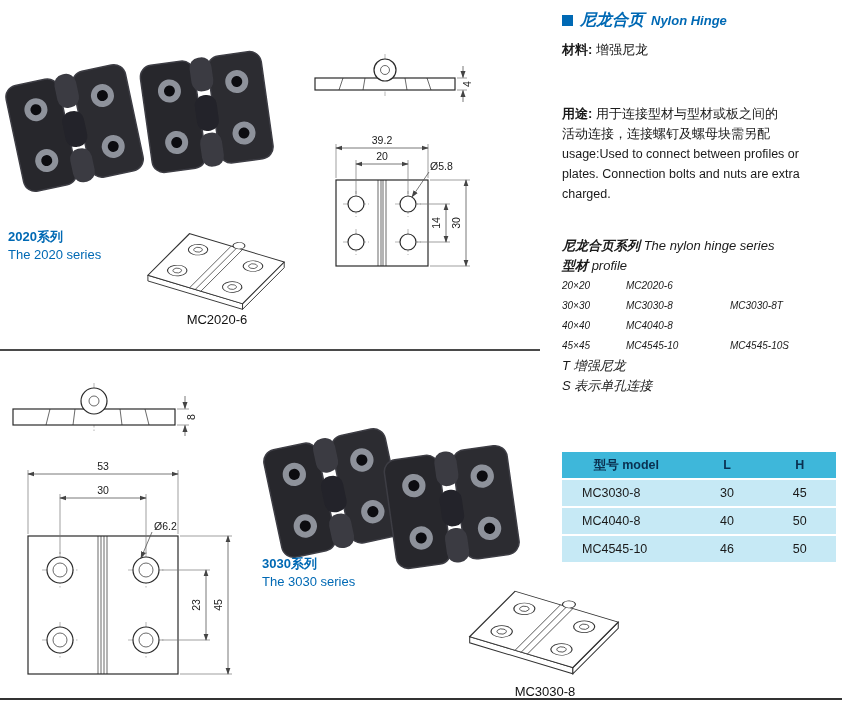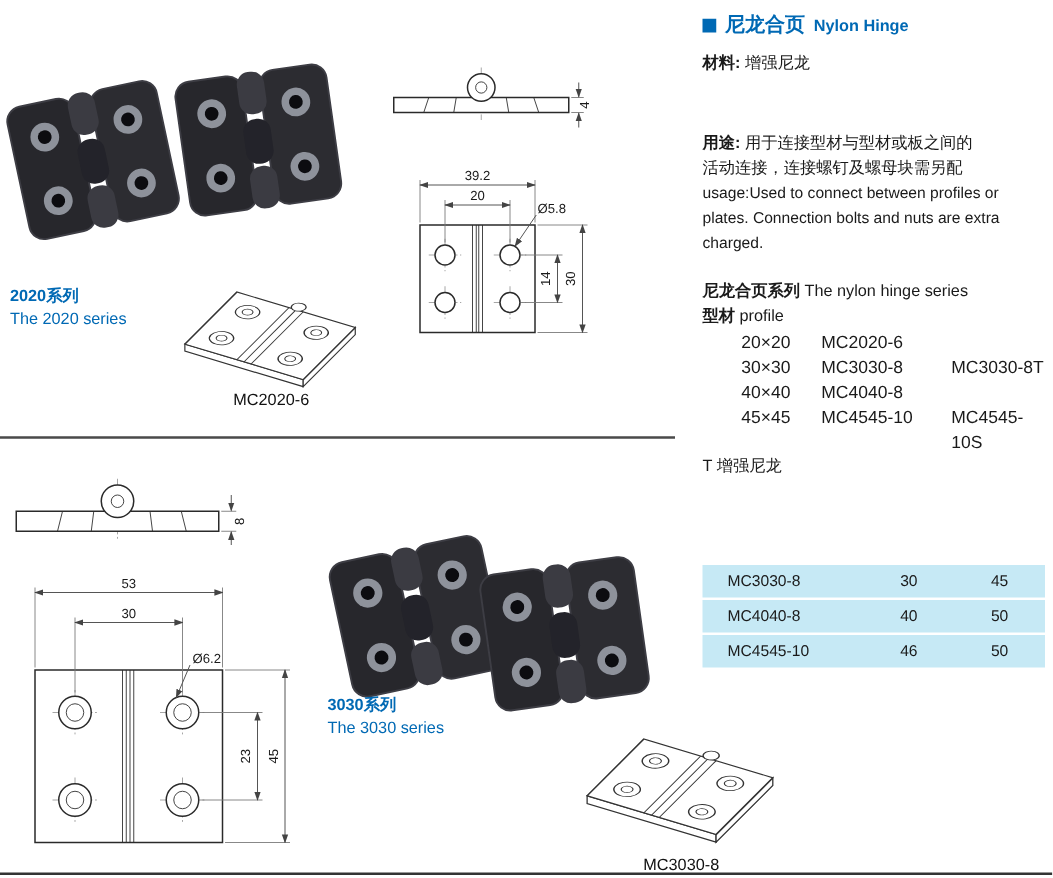--- a/index.html
+++ b/index.html
@@ -15,28 +15,28 @@
   
   svg text{font-family:"Liberation Sans",sans-serif;font-size:10.5px;fill:#1a1a1a;}
   .body-line{fill:#ffffff;stroke:#2a2a2a;stroke-width:1.2;}
   .thin{stroke:#2a2a2a;stroke-width:0.7;fill:none;}
   .dimline{stroke:#555;stroke-width:0.8;fill:none;}
   .extline{stroke:#777;stroke-width:0.7;fill:none;}
   .cline{stroke:#888;stroke-width:0.6;fill:none;stroke-dasharray:7 2 1.5 2;}
 
   
   .right-col{position:absolute;left:562px;top:0;width:276px;height:702px;}
-  .title-row{position:absolute;top:10px;left:0;display:flex;align-items:center;gap:7px;color:#0069b4;}
+  .title-row{position:absolute;top:10px;left:0;display:flex;align-items:center;gap:7px;color:#0069b4;font-style:italic;}
   .title-sq{width:11px;height:11px;background:#0069b4;display:inline-block;}
   .title-cn{font-size:16px;font-weight:bold;}
   .title-en{font-size:13px;font-weight:bold;}
   .blk{position:absolute;left:0;width:276px;font-size:12.5px;line-height:20px;}
   .b{font-weight:bold;}
   .cn{font-size:13px;}
-  .profile-row{display:flex;line-height:20px;font-size:14px;margin-left:31px;}
+  .profile-row{display:flex;line-height:20px;font-size:10px;}
   .p-size{width:64px;}
   .p-m1{width:104px;}
   .p-m2{flex:1;}
 
   
   .spec-table{position:absolute;left:0;top:452px;width:274px;}
   .t-row{display:flex;height:26px;margin-bottom:2px;background:#c6e9f5;}
   .t-head{background:#3eb7da;font-weight:bold;color:#0a3050;}
   .t-cell{display:flex;align-items:center;justify-content:center;font-size:12.5px;}
   .c1{width:47%;}
@@ -362,21 +362,21 @@
 
     <div class="blk" style="top:104px;">
       <div class="cn">
         <span class="b">用途:</span>
         <span>用于连接型材与型材或板之间的</span>
       </div>
       <div class="cn">活动连接，连接螺钉及螺母块需另配</div>
       <div>usage:Used to connect between profiles or plates. Connection bolts and nuts are extra charged.</div>
     </div>
 
-    <div class="blk" style="top:223px;">
+    <div class="blk" style="top:236px;font-style:italic;">
       <div class="cn">
         <span class="b">尼龙合页系列</span>
         <span>The nylon hinge series</span>
       </div>
       <div class="cn">
         <span class="b">型材</span>
         <span>profile</span>
       </div>
 
       <div class="profile-row">
@@ -394,23 +394,29 @@
         <span class="p-m1">MC4040-8</span>
         <span class="p-m2"></span>
       </div>
       <div class="profile-row">
         <span class="p-size">45×45</span>
         <span class="p-m1">MC4545-10</span>
         <span class="p-m2">MC4545-10S</span>
       </div>
 
       <div class="cn">T 增强尼龙</div>
+      <div class="cn">S 表示单孔连接</div>
     </div>
 
     <div class="spec-table">
+      <div class="t-row t-head">
+        <div class="t-cell c1">型号 model</div>
+        <div class="t-cell c2">L</div>
+        <div class="t-cell c3">H</div>
+      </div>
       <div class="t-row data">
         <div class="t-cell c1">MC3030-8</div>
         <div class="t-cell c2">30</div>
         <div class="t-cell c3">45</div>
       </div>
       <div class="t-row data">
         <div class="t-cell c1">MC4040-8</div>
         <div class="t-cell c2">40</div>
         <div class="t-cell c3">50</div>
       </div>

